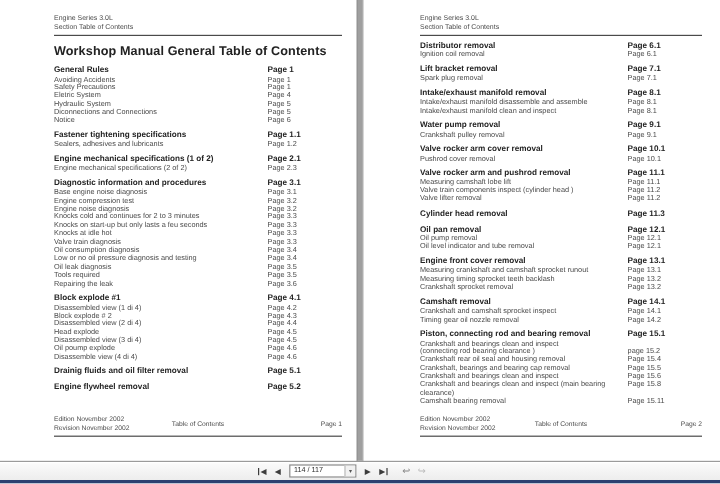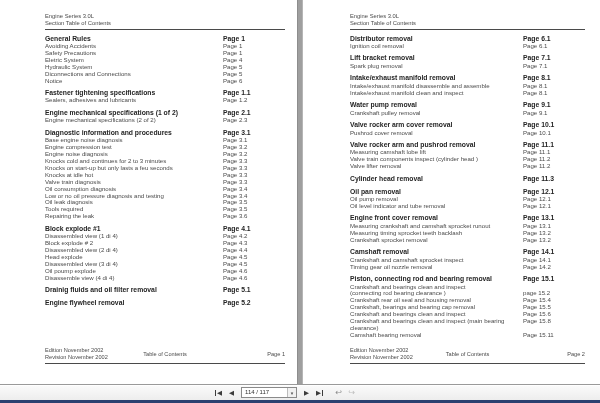--- a/index.html
+++ b/index.html
@@ -62,20 +62,21 @@
 </head>
 <body>
 
 <div class="doc-area">
 
   <div class="page page-left">
     <div class="pg-header">
       <div>Engine Series 3.0L</div>
       <div>Section Table of Contents</div>
     </div>
+    <div class="doc-title">Workshop Manual General Table of Contents</div>
     <div>
         <div class="sec">
           <div class="row head">
             <span class="lbl">General Rules</span>
             <span class="pg">Page  1</span>
           </div>
           <div class="row item">
             <span class="lbl">Avoiding Accidents</span>
             <span class="pg">Page  1</span>
           </div>

